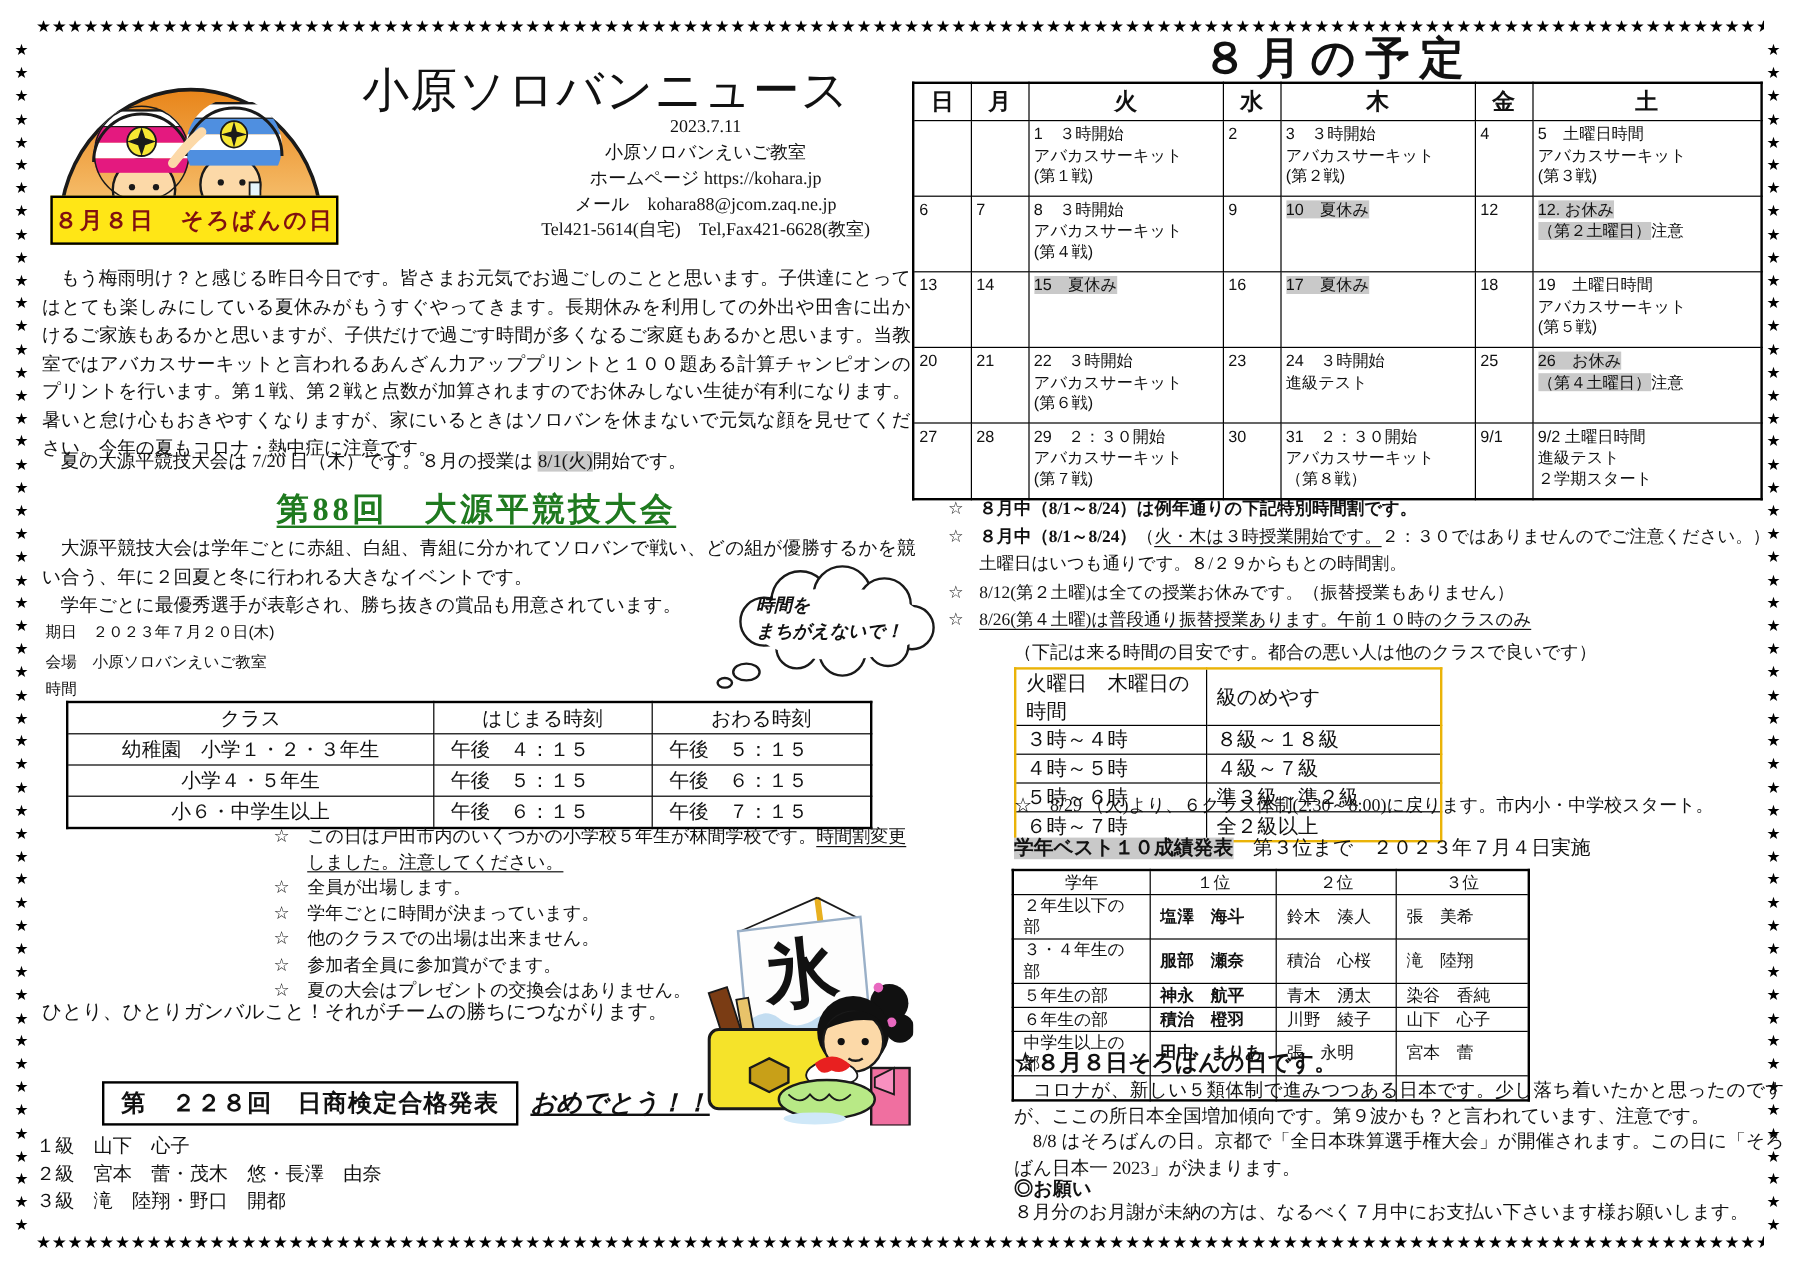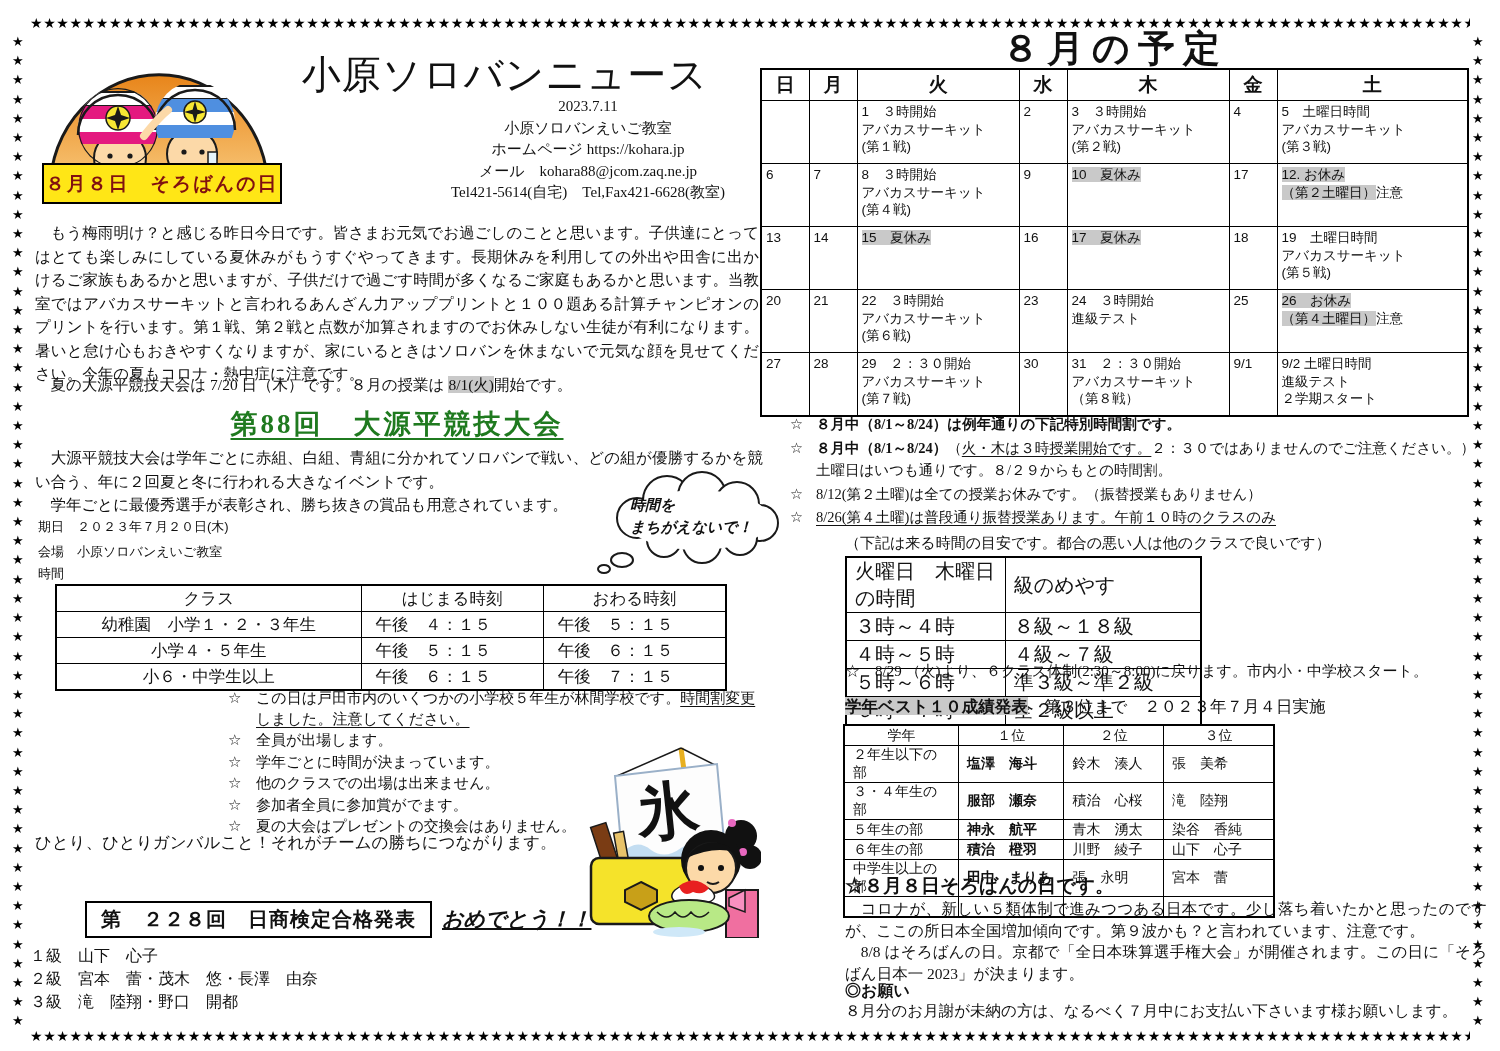--- a/index.html
+++ b/index.html
@@ -49,21 +49,21 @@
   
   .cal-title{font-size:37px;font-weight:bold;letter-spacing:8px;text-align:center;}
   .cal{border:2.5px solid #000;table-layout:fixed;}
   .cal th{border:1.6px solid #000;font-size:19px;font-weight:bold;height:28px;}
   .cal td{border:1.6px solid #000;vertical-align:top;padding:2px 4px;
       font-family:"Liberation Sans",sans-serif;font-size:13.5px;line-height:17.5px;}
   .cal td div{white-space:nowrap;}
 
   .cal-notes .note-item{font-size:14.5px;line-height:22.5px;padding-left:26px;}
   .hint{font-size:15px;}
-  .timetbl{border:2px solid #000000;font-size:20px;}
+  .timetbl{border:2px solid #eab308;font-size:17px;}
   .timetbl th,.timetbl td{border:1.4px solid #000;height:19.5px;padding:0 8px;text-align:left;font-weight:normal;}
   .note-line{font-size:15px;}
 
   .best10-title{font-size:16.5px;}
   .best10-title .t{font-family:"Liberation Sans",sans-serif;font-weight:bold;background:#c9c9c9;}
   .besttbl{border:2.2px solid #000;font-size:14px;}
   .besttbl th,.besttbl td{border:1.2px solid #000;height:19px;padding:0 8px;font-weight:normal;}
   .besttbl th{text-align:center;}
   .besttbl td{text-align:left;}
   .besttbl td.c1{font-family:"Liberation Sans",sans-serif;font-weight:bold;}
@@ -425,21 +425,21 @@
             <div><span>アバカスサーキット</span></div>
             <div><span>(第４戦)</span></div>
           </td>
           <td>
             <div><span>9</span></div>
           </td>
           <td>
             <div><span class="hl">10　夏休み</span></div>
           </td>
           <td>
-            <div><span>17</span></div>
+            <div><span>12</span></div>
           </td>
           <td>
             <div><span class="hl">12. お休み</span></div>
             <div><span class="hl">（第２土曜日）</span><span>注意</span></div>
           </td>
         </tr>
         <tr style="height: 63px;">
           <td>
             <div><span>13</span></div>
           </td>

